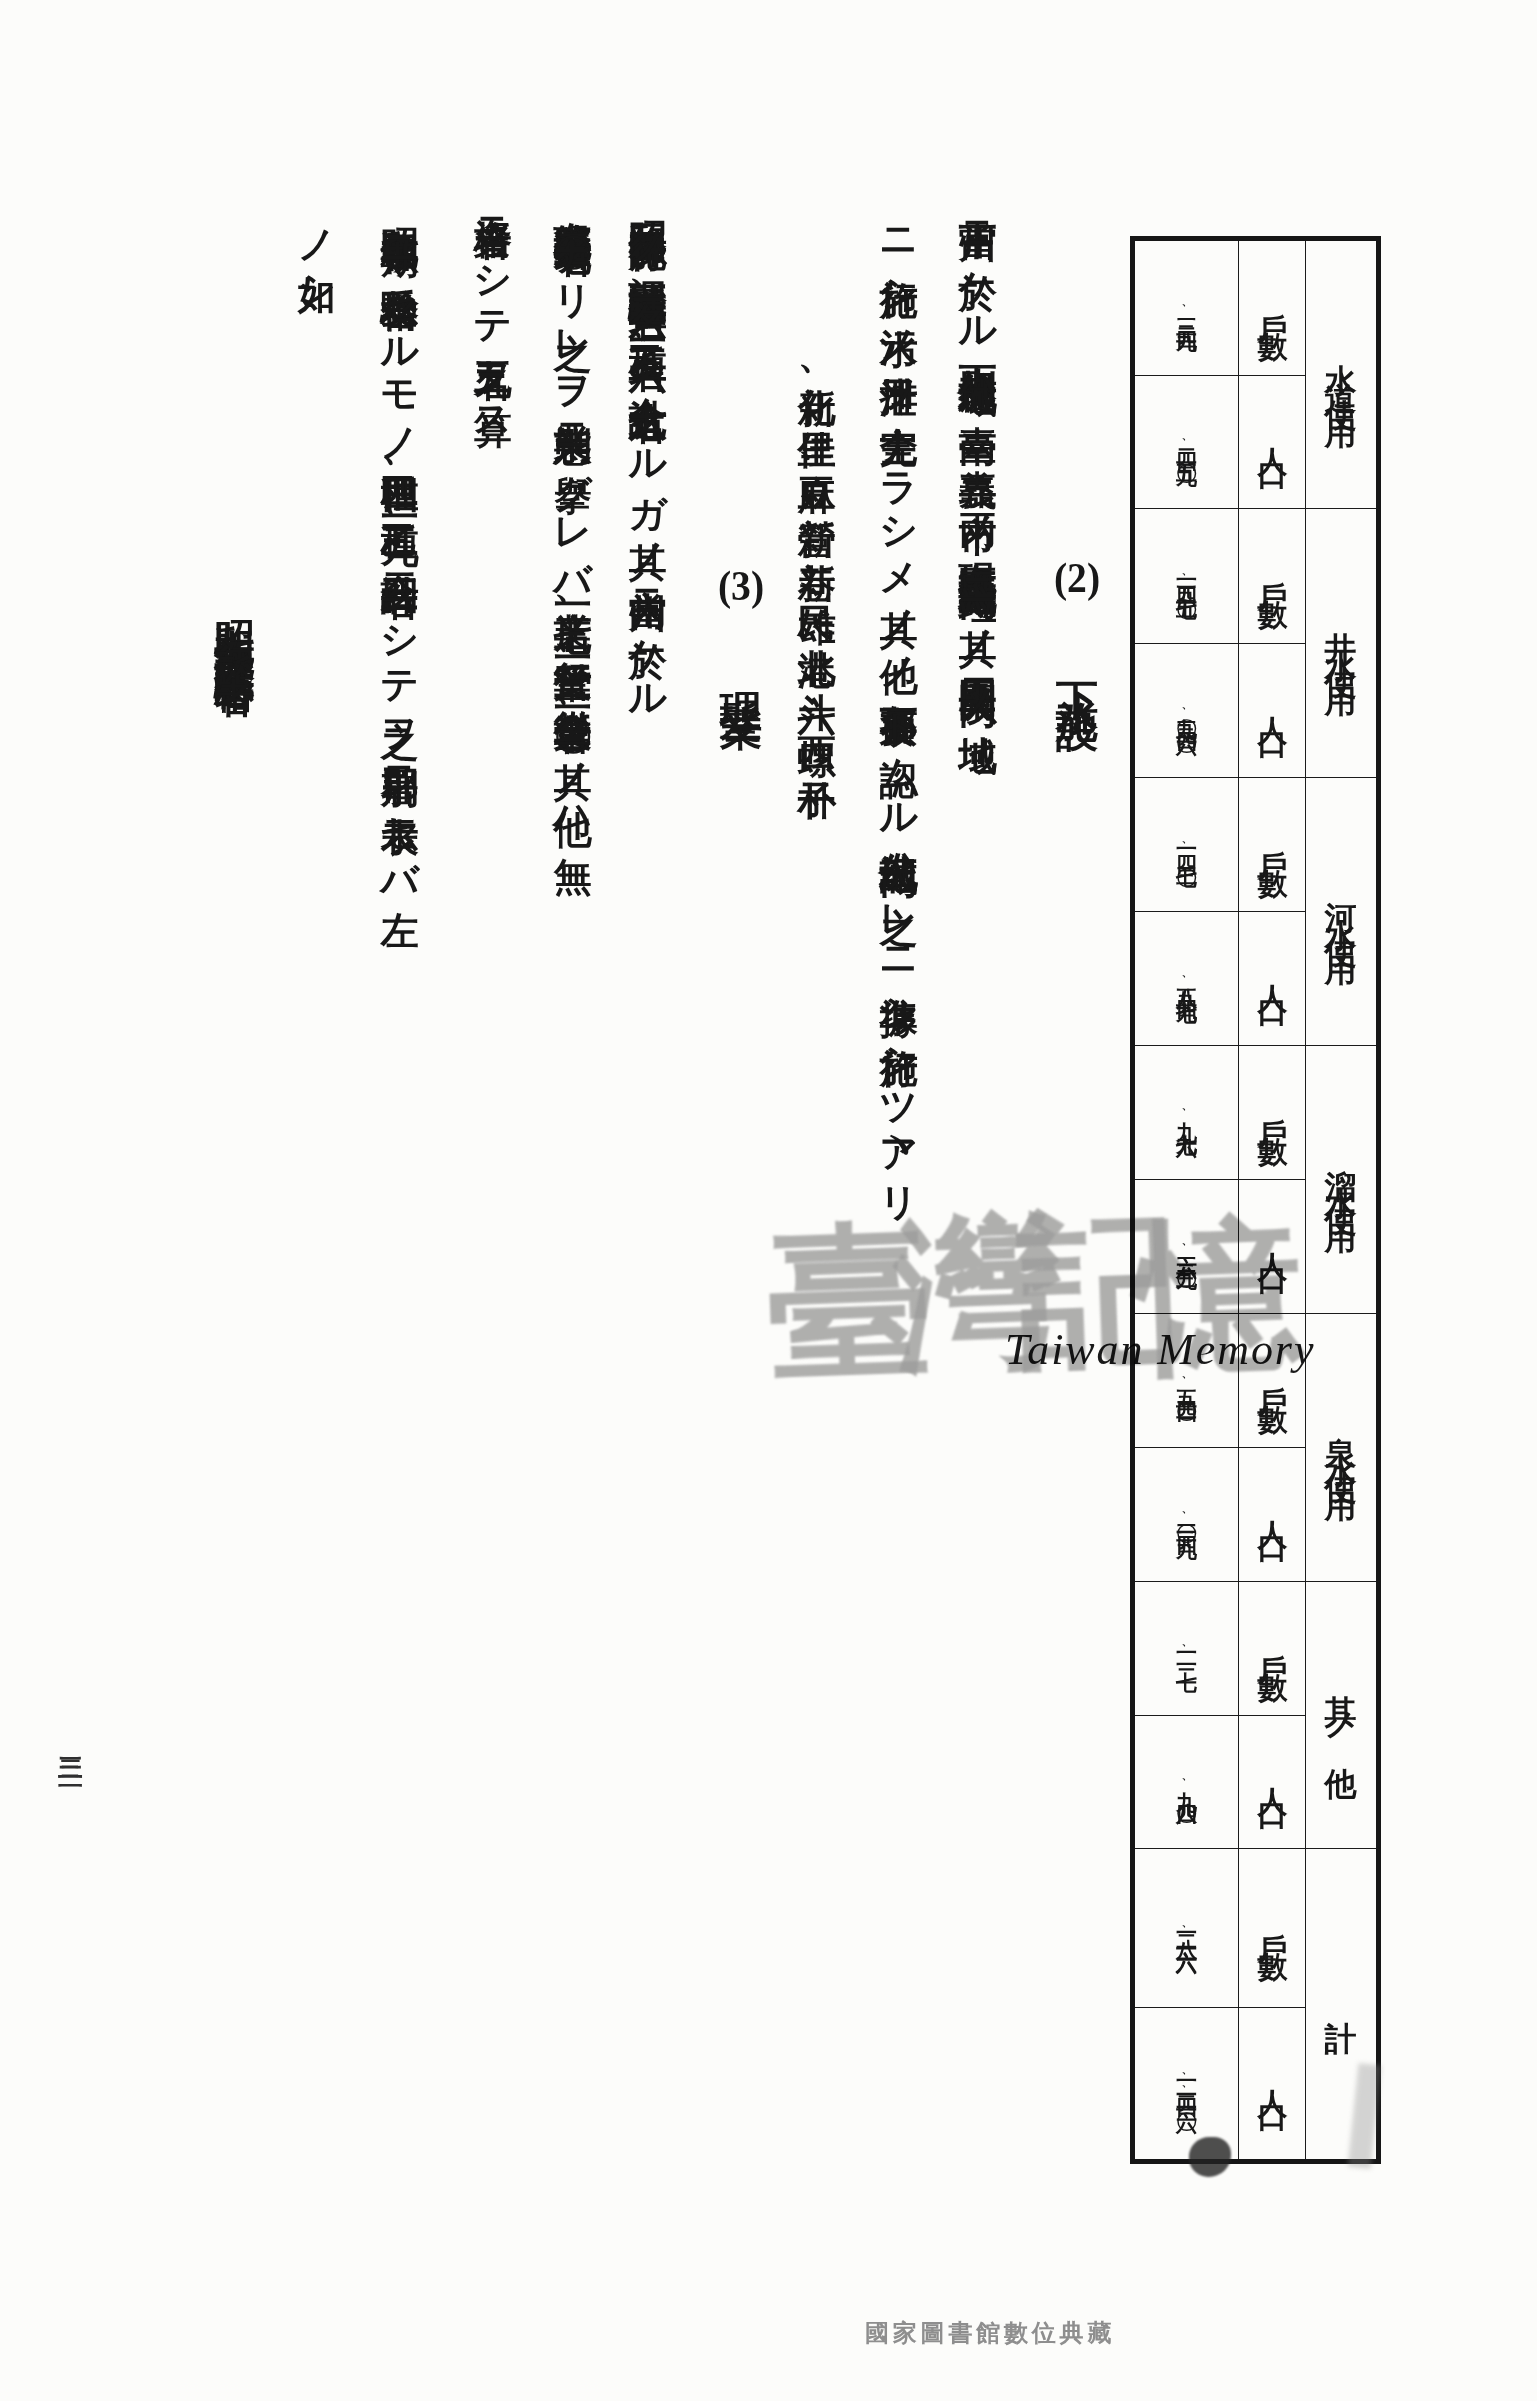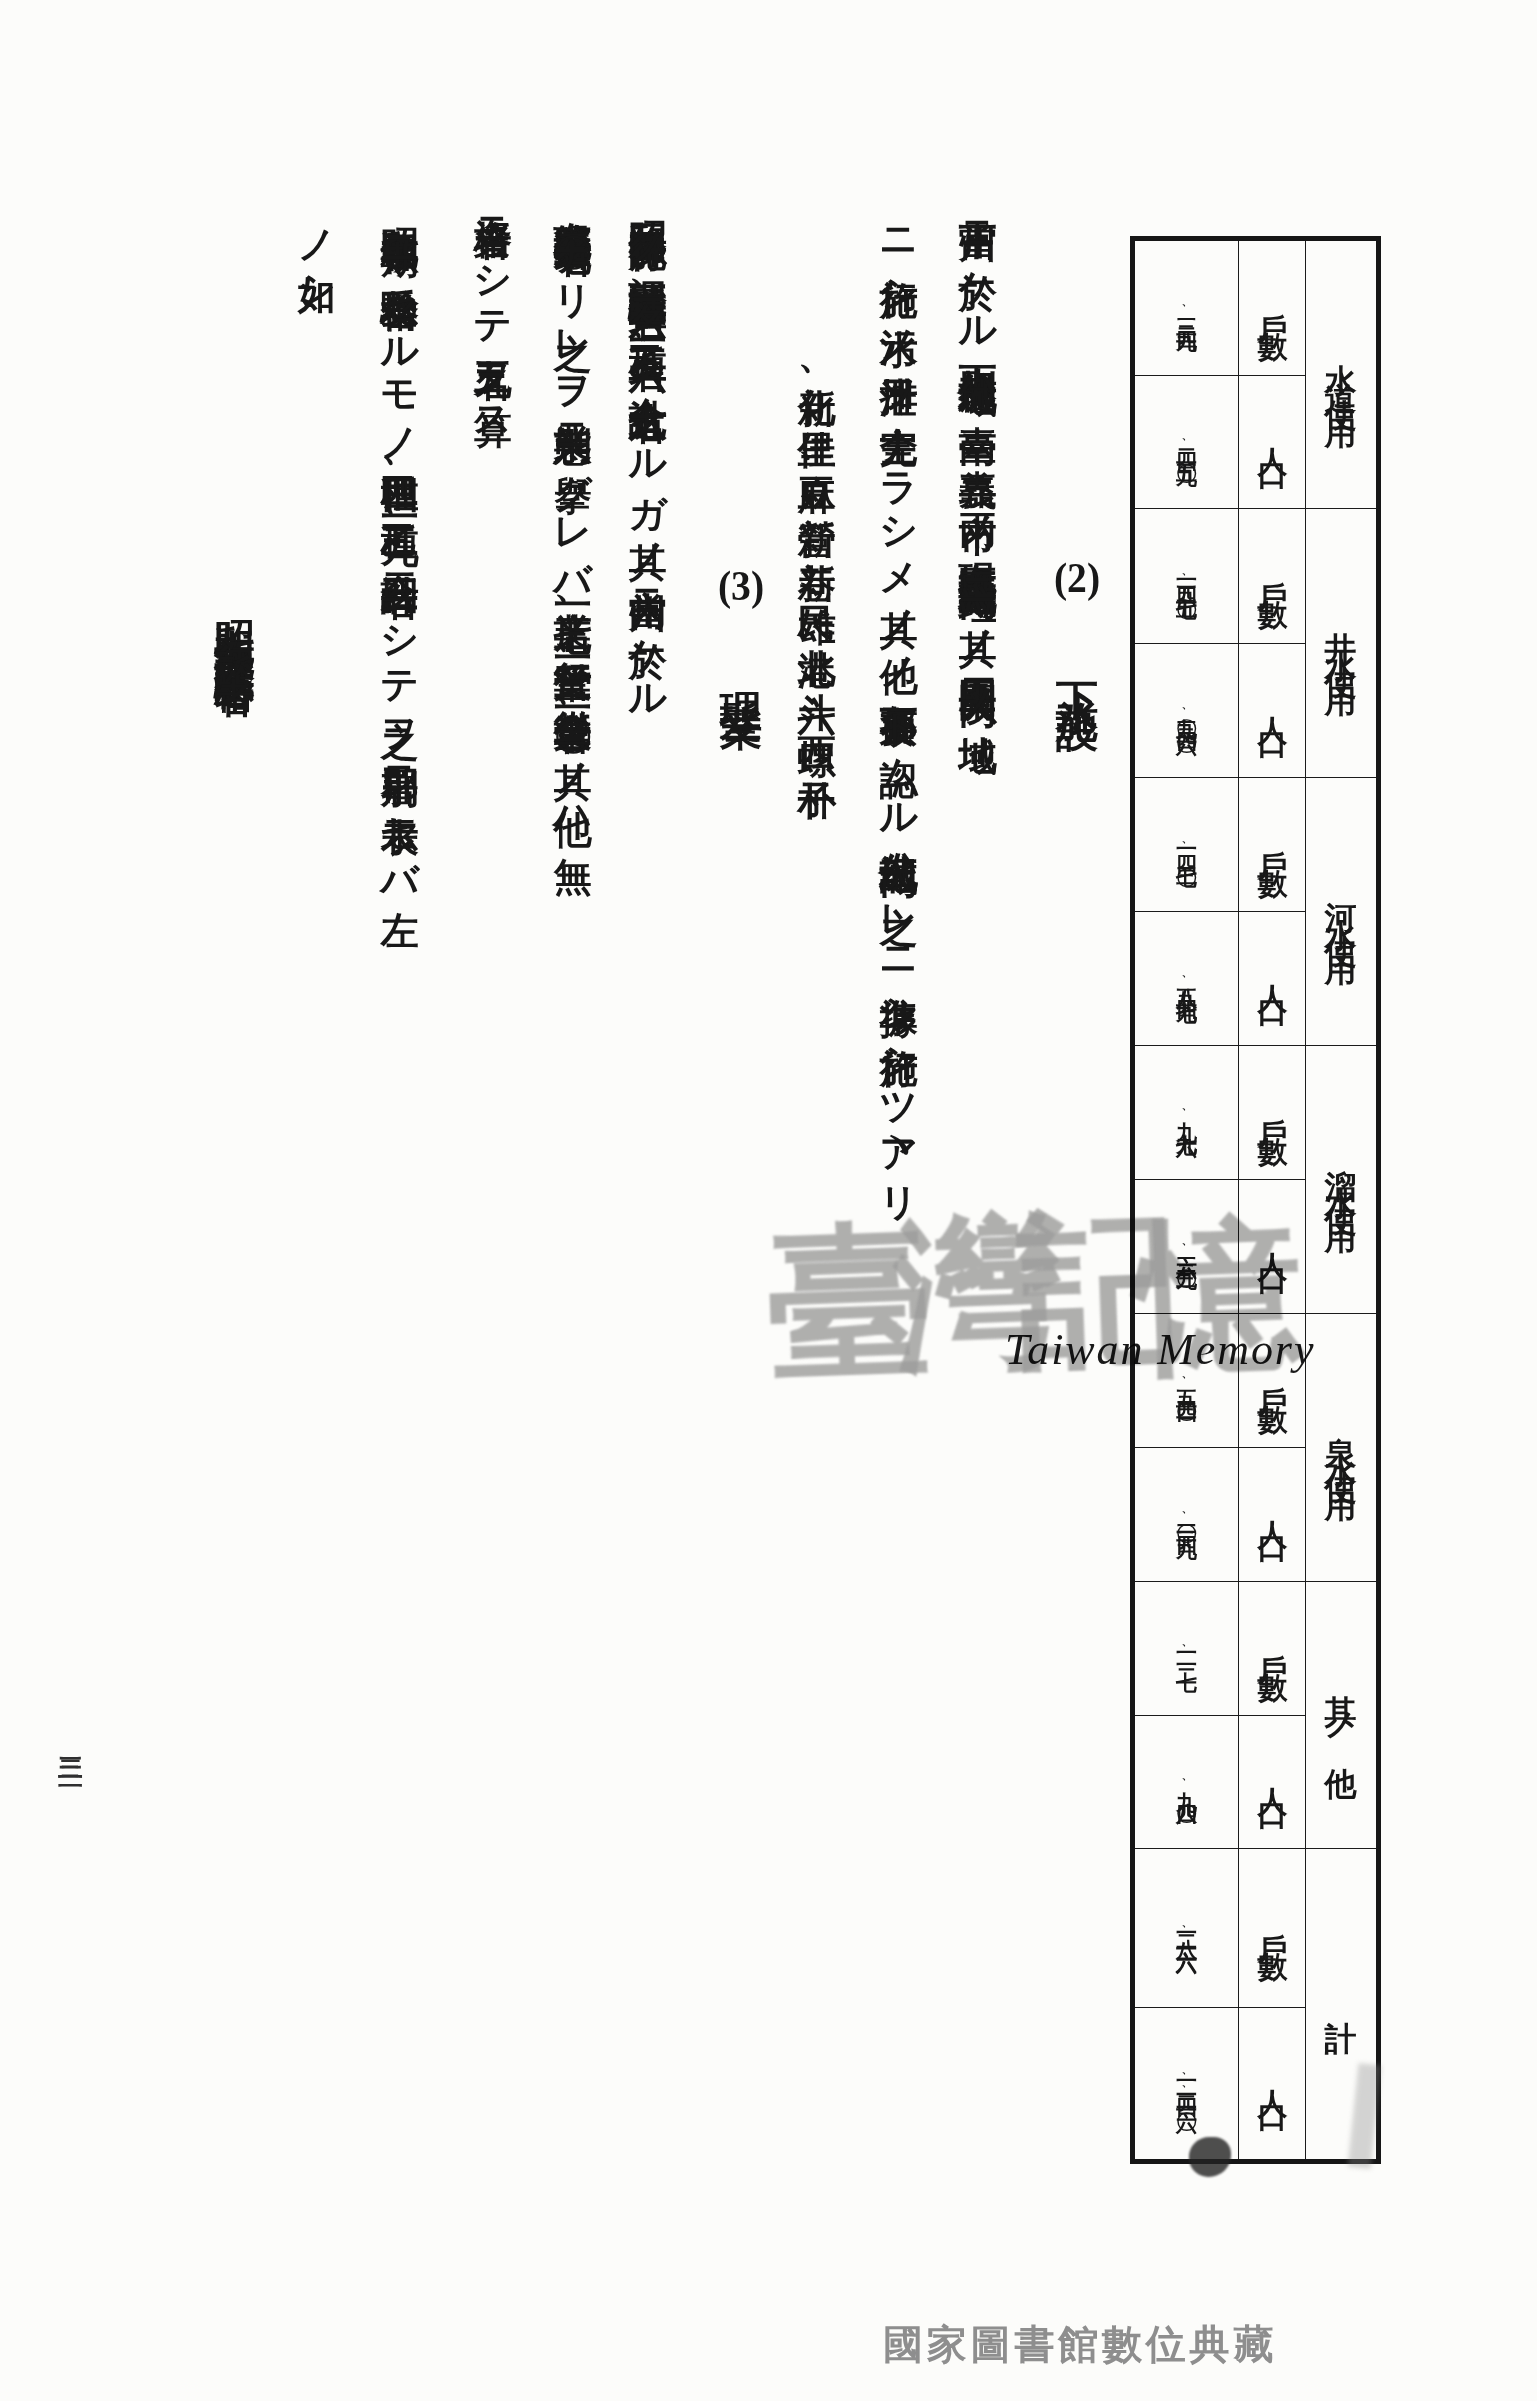--- a/index.html
+++ b/index.html
@@ -52,21 +52,21 @@
     position:absolute;font-size:165px;font-weight:700;color:#9e9e9e;
     opacity:.8;filter:blur(1.2px);transform:rotate(-2deg);
     font-family:"Liberation Serif","DejaVu Serif",serif;
   }
   .wm-latin{
     position:absolute;left:1005px;top:1324px;font-size:44px;font-style:italic;
     color:#000000;letter-spacing:1.9px;opacity:.9;filter:blur(0.4px);
   }
   .footer{
     position:absolute;left:865px;top:2317px;
-    font-size:40px;letter-spacing:3.8px;font-weight:700;color:#8e8e8e;margin-left:18px;
+    font-size:24px;letter-spacing:3.8px;font-weight:700;color:#8e8e8e;
   }
   .smudge-blob{
     position:absolute;left:1189px;top:2137px;width:42px;height:40px;
     background:#232323;border-radius:50% 42% 55% 48%;opacity:.8;filter:blur(1px);z-index:3;
   }
   .smudge-streak{
     position:absolute;left:1353px;top:2064px;width:23px;height:104px;
     background:#8a8a8a;opacity:.35;filter:blur(2.4px);transform:rotate(6deg);z-index:3;
   }
 </style>

